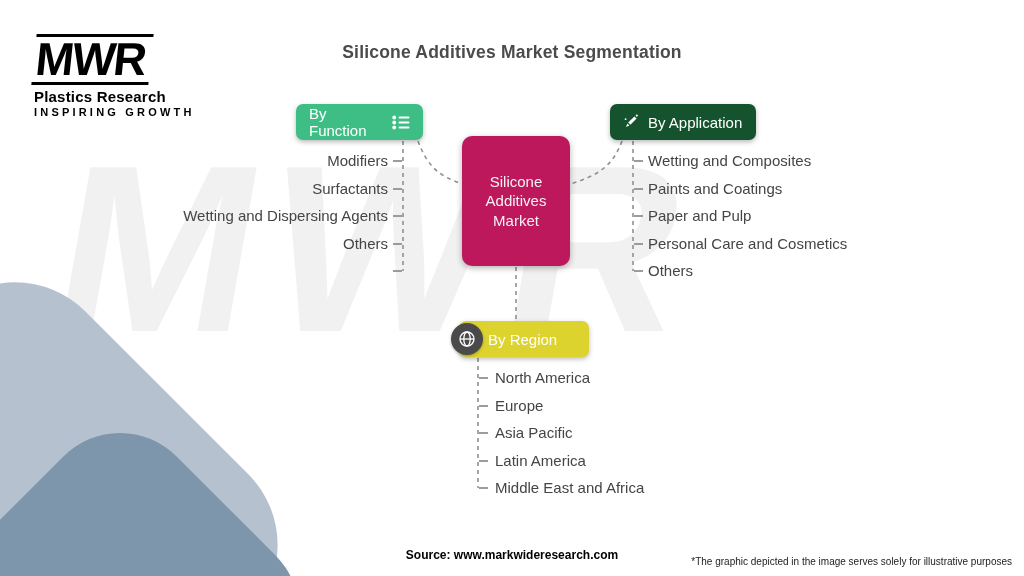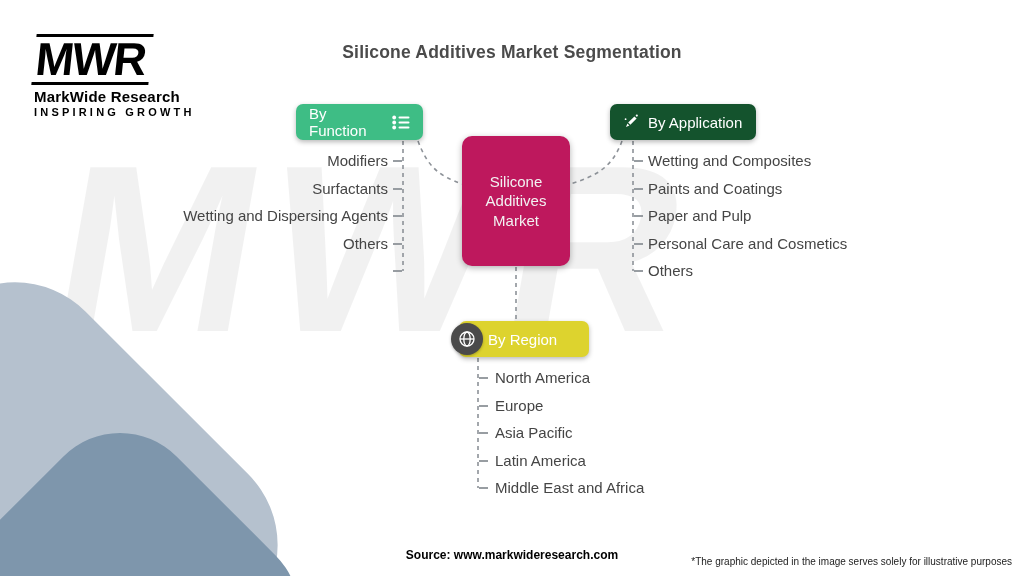--- a/index.html
+++ b/index.html
@@ -114,21 +114,21 @@
     <path d="M 478 358 L 478 488"></path>
     <line x1="479" y1="378" x2="488" y2="378"></line>
     <line x1="479" y1="406" x2="488" y2="406"></line>
     <line x1="479" y1="433" x2="488" y2="433"></line>
     <line x1="479" y1="461" x2="488" y2="461"></line>
     <line x1="479" y1="488" x2="488" y2="488"></line>
   </svg>
 
   <div class="logo">
     <div class="logo-mark">MWR</div>
-    <div class="logo-name">MarkWide Research</div>
+    <div class="logo-name">Plastics Research</div>
     <div class="logo-tagline">INSPIRING GROWTH</div>
   </div>
 
   <div class="title">Silicone Additives Market Segmentation</div>
 
   <div class="badge badge-function">
     <span>By Function</span>
     <span>
       <svg width="18" height="15" viewBox="0 0 18 15" fill="#ffffff">
         <circle cx="2.2" cy="2.5" r="1.9"></circle>

